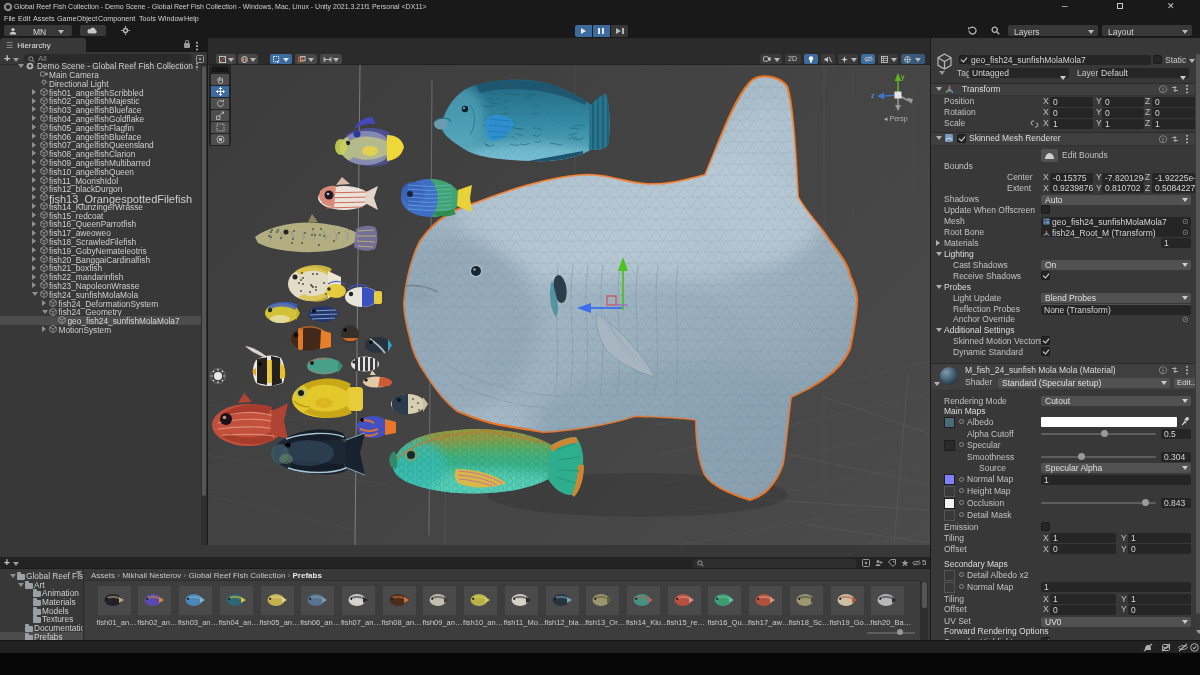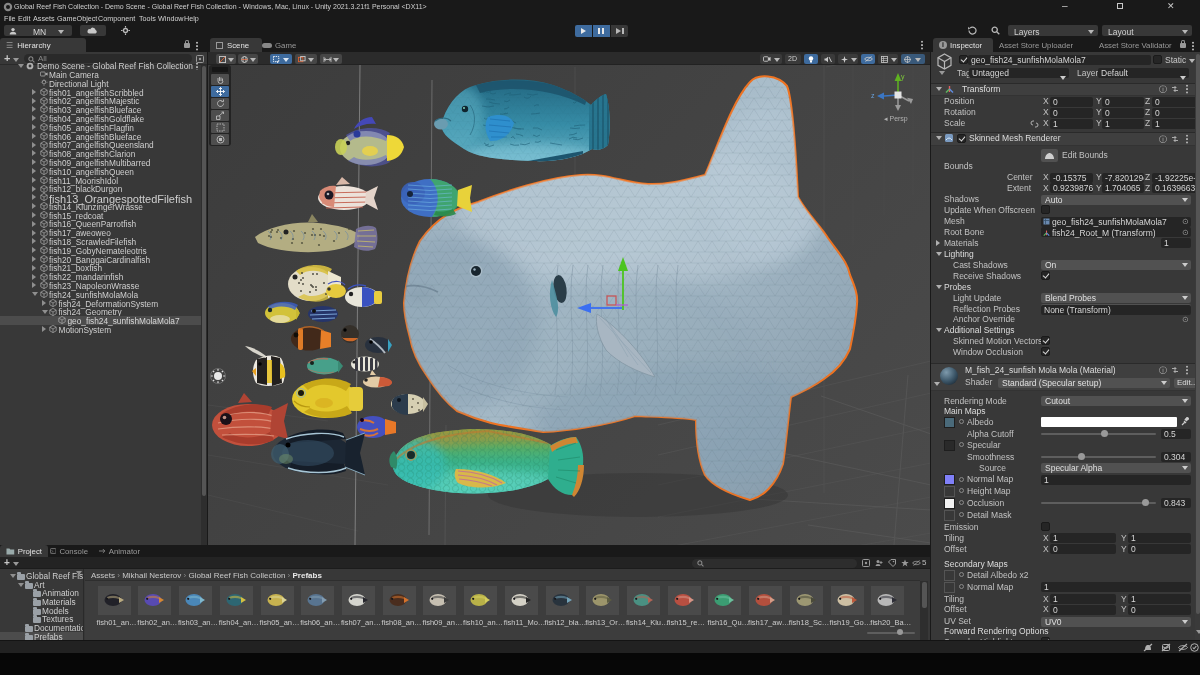--- a/index.html
+++ b/index.html
@@ -334,27 +334,20 @@
 <svg class="abs" style="left:49px;top:264.2px" width="8" height="8" viewBox="0 0 10 10">
         <path d="M5,0.5 9,2.7 9,7.3 5,9.5 1,7.3 1,2.7Z" fill="none" stroke="#a8a8a8" stroke-width="0.9"></path>
         <path d="M1,2.7 5,5 9,2.7 M5,5 5,9.5" fill="none" stroke="#a8a8a8" stroke-width="0.9"></path>
       </svg>
 <div class="tx" style="left:58.5px;top:263.9px;font-size:8.3px;color:#cfcfcf">MotionSystem</div>
 </div>
 <div class="abs" style="left:201px;top:27px;width:6px;height:480px;background:#2e2e2e"></div>
 <div class="abs" style="left:202px;top:28px;width:4px;height:430px;background:#555;border-radius:2px"></div>
 </div>
 <div class="abs" style="left:207px;top:38px;width:723px;height:507px;background:#2b2b2b;border-left:1px solid #191919">
-<div class="abs" style="left:0;top:0;width:723px;height:14px;background:#191919">
-<div class="tab on" style="left:2px;width:52px"><span style="width:7px;height:7px;border:1px solid #999;display:inline-block;margin-right:4px"></span>Scene</div>
-<div class="tab" style="left:48px;width:52px"><svg width="10" height="7" viewBox="0 0 12 8" style="margin-right:3px">
-          <path d="M3,1 h6 a3,3 0 0 1 0,6 h-6 a3,3 0 0 1 0,-6Z" fill="#888"></path>
-        </svg>Game</div>
-<div class="dots3" style="left:713px;top:2px"></div>
-</div>
 <div class="abs" style="left:0;top:14px;width:723px;height:13px;background:#2b2b2b;border-bottom:1px solid #222">
 <div class="abs" style="left:8px;top:2px;width:20px;height:9.5px;background:#464646;border-radius:2px"></div>
 <svg class="abs" style="left:11px;top:4px" width="7" height="7" viewBox="0 0 8 8">
         <rect x="0.5" y="0.5" width="7" height="7" fill="none" stroke="#ccc"></rect>
         <line x1="1" y1="7" x2="7" y2="1" stroke="#e06030"></line>
       </svg>
 <div class="caret" style="left:20px;top:5.5px"></div>
 <div class="abs" style="left:30px;top:2px;width:20px;height:9.5px;background:#464646;border-radius:2px"></div>
 <svg class="abs" style="left:33px;top:4px" width="7" height="7" viewBox="0 0 8 8">
         <circle cx="4" cy="4" r="3.4" fill="none" stroke="#ccc"></circle>
@@ -920,27 +913,20 @@
 <svg class="abs" style="left:7.5px;top:85px" width="9" height="9" viewBox="0 0 9 9">
       <path d="M1,1 H8 V8 H1Z" stroke="#bbb" fill="none" stroke-width="0.9" stroke-dasharray="1.5,1"></path>
     </svg>
 <div class="abs" style="left:3px;top:96px;width:18px;height:11px;background:#4e4e4e;border-radius:1px"></div>
 <svg class="abs" style="left:7.5px;top:97px" width="9" height="9" viewBox="0 0 9 9">
       <circle cx="4.5" cy="4.5" r="3.5" stroke="#bbb" fill="none" stroke-width="0.9"></circle>
       <rect x="3" y="3" width="3" height="3" fill="#bbb"></rect>
     </svg>
 </div>
 <div class="abs" style="left:930px;top:38px;width:270px;height:602px;background:#383838;border-left:1px solid #191919;overflow:hidden">
-<div class="abs" style="left:0;top:0;width:270px;height:14px;background:#191919">
-<div class="tab on" style="left:2px;width:60px"><span style="display:inline-block;width:8px;height:8px;border-radius:50%;background:#999;color:#191919;font-size:7px;line-height:8px;text-align:center;margin-right:3px;font-weight:bold">i</span>Inspector</div>
-<div class="tab" style="left:62px;width:96px">Asset Store Uploader</div>
-<div class="tab" style="left:162px;width:96px">Asset Store Validator</div>
-<div class="lock" style="left:249px;top:5px"></div>
-<div class="dots3" style="left:261px;top:3px"></div>
-</div>
 <svg class="abs" style="left:5px;top:15px" width="17" height="17" viewBox="0 0 17 17">
       <path d="M8.5,1 15,4.7 15,12.3 8.5,16 2,12.3 2,4.7Z" fill="none" stroke="#b8b8b8" stroke-width="1.2"></path>
       <path d="M2,4.7 8.5,8.5 15,4.7 M8.5,8.5 V16" fill="none" stroke="#b8b8b8" stroke-width="1.2"></path>
     </svg>
 <div class="caret" style="left:8px;top:33px;border-top-color:#999"></div>
 <div class="chk on" style="left:27.5px;top:17.0px"></div>
 <div class="fld" style="left:37px;top:17.0px;width:183px;height:10px">geo_fish24_sunfishMolaMola7</div>
 <div class="chk" style="left:222px;top:17px"></div>
 <div class="tx f85" style="left:234px;top:17px;color:#c8c8c8">Static</div>
 <div class="caret" style="left:258px;top:20.5px"></div>
@@ -1010,23 +996,23 @@
 <div class="lbl" style="left:112px;top:134.3px;">X</div>
 <div class="fld" style="left:119px;top:134.8px;width:43px;height:10px">-0.15375</div>
 <div class="lbl" style="left:165px;top:134.3px;">Y</div>
 <div class="fld" style="left:171px;top:134.8px;width:42px;height:10px">-7.820129e-</div>
 <div class="lbl" style="left:214px;top:134.3px;">Z</div>
 <div class="fld" style="left:221px;top:134.8px;width:45px;height:10px">-1.92225e-0</div>
 <div class="lbl" style="left:76px;top:144.8px;">Extent</div>
 <div class="lbl" style="left:112px;top:144.8px;">X</div>
 <div class="fld" style="left:119px;top:145.3px;width:43px;height:10px">0.9239876</div>
 <div class="lbl" style="left:165px;top:144.8px;">Y</div>
-<div class="fld" style="left:171px;top:145.3px;width:42px;height:10px">1.704065</div>
+<div class="fld" style="left:171px;top:145.3px;width:42px;height:10px">0.810702</div>
 <div class="lbl" style="left:214px;top:144.8px;">Z</div>
-<div class="fld" style="left:221px;top:145.3px;width:45px;height:10px">0.1639663</div>
+<div class="fld" style="left:221px;top:145.3px;width:45px;height:10px">0.5084227</div>
 <div class="lbl" style="left:13px;top:156.2px;">Shadows</div>
 <div class="drop" style="left:110px;top:156.7px;width:150px;height:10px">Auto</div>
 <div class="caret" style="left:251.0px;top:159.7px;border-top-color:#ccc"></div>
 <div class="lbl" style="left:13px;top:166.7px;">Update When Offscreen</div>
 <div class="chk" style="left:110px;top:167.2px"></div>
 <div class="lbl" style="left:13px;top:178.2px;">Mesh</div>
 <div class="fld" style="left:110px;top:178.7px;width:150px;height:10px"></div>
 <svg class="abs" style="left:112px;top:180px" width="7" height="7" viewBox="0 0 7 7">
       <rect x="0.5" y="0.5" width="6" height="6" fill="#6a8ab0"></rect>
       <line x1="0.5" y1="2.5" x2="6.5" y2="2.5" stroke="#38506a" stroke-width="0.8"></line>
@@ -1061,21 +1047,21 @@
 <div class="lbl" style="left:22px;top:265.5px;">Reflection Probes</div>
 <div class="drop" style="left:110px;top:266.0px;width:150px;height:10px">Blend Probes</div>
 <div class="caret" style="left:251.0px;top:269.0px;border-top-color:#ccc"></div>
 <div class="lbl" style="left:22px;top:276.0px;">Anchor Override</div>
 <div class="fld" style="left:110px;top:267px;width:150px;height:10px">None (Transform)</div>
 <div class="tx" style="left:251px;top:277px;color:#999;font-size:8px">⊙</div>
 <div class="arrd" style="left:5px;top:290.0px;border-top-color:#b0b0b0"></div>
 <div class="blbl" style="left:13px;top:287.0px;">Additional Settings</div>
 <div class="lbl" style="left:22px;top:297.9px;">Skinned Motion Vectors</div>
 <div class="chk on" style="left:110px;top:298.4px"></div>
-<div class="lbl" style="left:22px;top:308.9px;">Window Occlusion</div>
+<div class="lbl" style="left:22px;top:308.9px;">Dynamic Standard</div>
 <div class="chk on" style="left:110px;top:309.4px"></div>
 <div class="abs" style="left:0;top:324.5px;width:270px;height:28px;background:#3f3f3f;border-top:1px solid #2a2a2a;border-bottom:1px solid #333"></div>
 <svg class="abs" style="left:8px;top:328px" width="20" height="20" viewBox="0 0 20 20">
       <defs>
         <radialGradient id="matball" cx="0.35" cy="0.3" r="0.9">
           <stop offset="0" stop-color="#7e9aac"></stop>
           <stop offset="0.55" stop-color="#3c5668"></stop>
           <stop offset="1" stop-color="#15202a"></stop>
         </radialGradient>
       </defs>
@@ -1168,32 +1154,20 @@
 <div class="drop" style="left:110px;top:578.5px;width:150px;height:10px">UV0</div>
 <div class="caret" style="left:251.0px;top:581.5px;border-top-color:#ccc"></div>
 <div class="blbl" style="left:13px;top:588.0px;">Forward Rendering Options</div>
 <div class="lbl" style="left:13px;top:598.5px;">Specular Highlights</div>
 <div class="chk on" style="left:110px;top:599.0px"></div>
 <div class="abs" style="left:264px;top:14px;width:6px;height:588px;background:#3a3a3a"></div>
 <div class="abs" style="left:265px;top:16px;width:4px;height:560px;background:#555;border-radius:2px"></div>
 <div class="arrd" style="left:264.5px;top:592px;border-top-color:#999;border-left-width:3px;border-right-width:3px"></div>
 </div>
 <div class="abs" style="left:0;top:545px;width:930px;height:95px;background:#383838;overflow:hidden">
-<div class="abs" style="left:0;top:0;width:930px;height:12px;background:#191919">
-<div class="tab on" style="left:0px;width:48px;height:12px"><svg width="9" height="8" viewBox="0 0 9 8" style="margin-right:3px">
-          <path d="M0.5,1.5 h3 l1,1 h4 v5 h-8Z" fill="#9aa"></path>
-        </svg>Project</div>
-<div class="tab" style="left:44px;width:50px;height:12px"><svg width="8" height="8" viewBox="0 0 8 8" style="margin-right:3px">
-          <rect x="0.5" y="1" width="7" height="6" rx="1" fill="none" stroke="#888"></rect>
-          <path d="M2,3 L3.5,4.5 L2,6" stroke="#888" fill="none" stroke-width="0.8"></path>
-        </svg>Console</div>
-<div class="tab" style="left:92px;width:54px;height:12px"><svg width="8" height="8" viewBox="0 0 8 8" style="margin-right:3px">
-          <path d="M1,4 h6 M5,2 l2,2 -2,2" stroke="#888" fill="none" stroke-width="0.9"></path>
-        </svg>Animator</div>
-</div>
 <div class="abs" style="left:0;top:12px;width:930px;height:12px;background:#232323;border-bottom:1px solid #1c1c1c">
 <div class="tx" style="left:4px;top:0px;color:#c8c8c8;font-size:10px;font-weight:bold">+</div>
 <div class="caret" style="left:13px;top:5px;border-top-color:#999"></div>
 <div class="abs" style="left:692px;top:1.5px;width:165px;height:9px;background:#2d2d2d;border-radius:5px"></div>
 <svg class="abs" style="left:697px;top:3px" width="7" height="7" viewBox="0 0 9 9">
         <circle cx="3.7" cy="3.7" r="2.6" fill="none" stroke="#8a8a8a" stroke-width="1.3"></circle>
         <line x1="5.7" y1="5.7" x2="8.3" y2="8.3" stroke="#8a8a8a" stroke-width="1.3"></line>
       </svg>
 <svg class="abs" style="left:862px;top:2px" width="8" height="8" viewBox="0 0 8 8">
         <rect x="0.5" y="0.5" width="7" height="7" rx="1" fill="none" stroke="#999"></rect>

